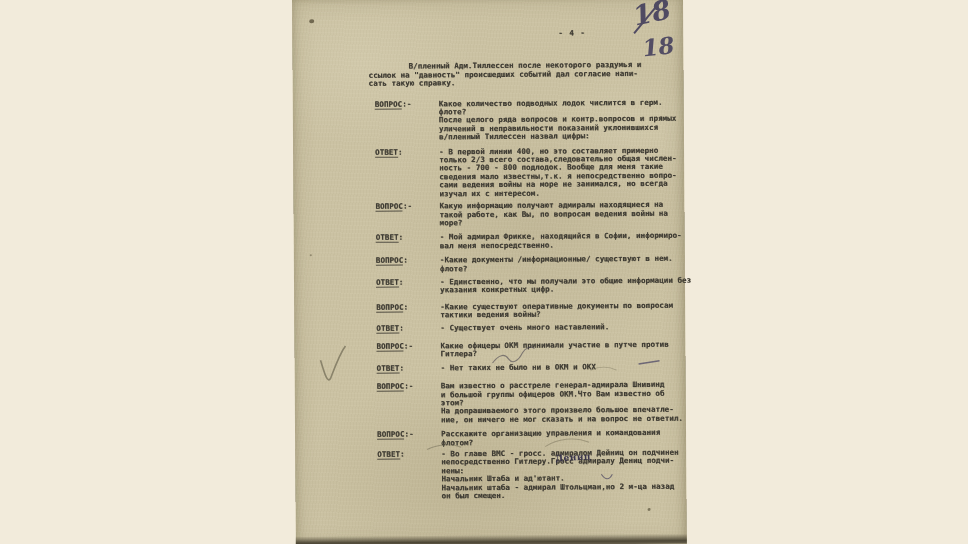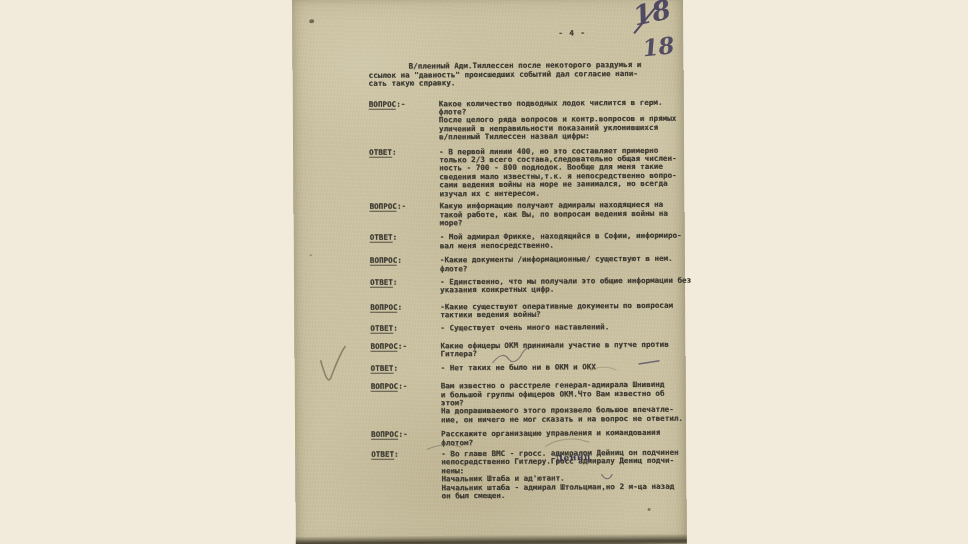--- a/index.html
+++ b/index.html
@@ -30,21 +30,21 @@
     padding:33px 8px 0 76px;
     color:#3e3b33;font-size:7.5px;line-height:8.4px;font-weight:bold;letter-spacing:.05px;
     text-shadow:0.4px 0.2px 0.6px rgba(58,54,44,.55);
   }
   .pagenum{margin-left:190px;letter-spacing:1px;}
   .intro{margin-top:24px;max-width:300px;}
   .intro .tline:first-child{text-indent:40px;}
   .qa{display:flex;align-items:flex-start;}
   .qa .lbl{flex:0 0 70px;white-space:nowrap;}
   .qa .lines{flex:1;max-width:250px;}
-  .u{border-bottom:1px solid rgba(62,59,51,.85);}
+  .u{border-bottom:1px solid rgba(62,59,51,.85);margin-left:6px;}
   .tline{white-space:nowrap;}
   
   .hw{position:absolute;color:#433e5c;font-family:"DejaVu Serif",serif;font-style:italic;font-weight:bold;}
   .hw18a{left:341px;top:1px;font-size:27px;transform:rotate(-12deg);opacity:.9;}
   .hw18a .strike{position:absolute;left:-8px;top:17px;width:46px;border-top:2px solid #433e5c;transform:rotate(-38deg);}
   .hw18b{left:350px;top:37px;font-size:23px;transform:rotate(-6deg);opacity:.88;}
   .hwname{left:260px;top:456px;font-size:9px;font-style:normal;color:#35304a;transform:rotate(-3deg);letter-spacing:.4px;opacity:.95;}
   .marks{position:absolute;left:0;top:0;}
   .speck{position:absolute;background:#5a523c;border-radius:50% 40% 55% 45%;}
   .sp1{left:17px;top:21px;width:5px;height:4px;opacity:.8;}

